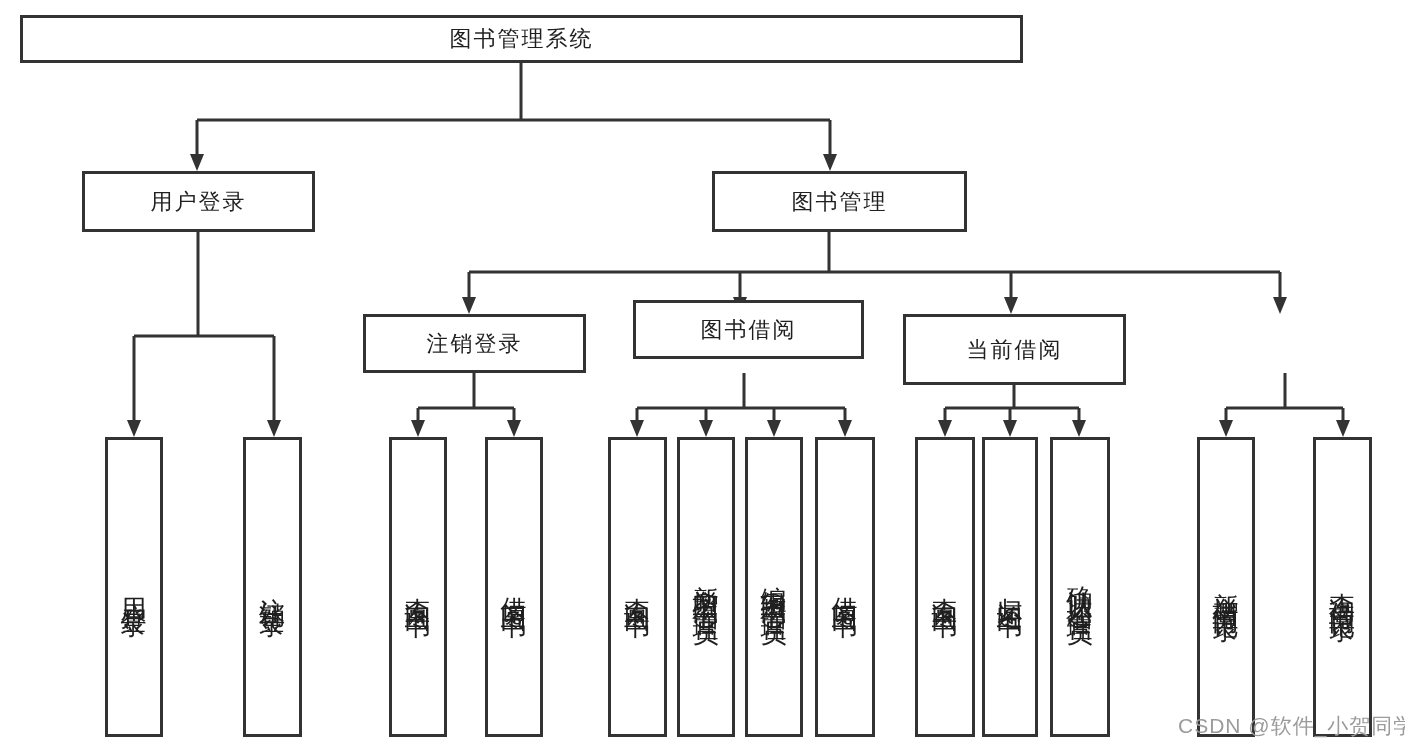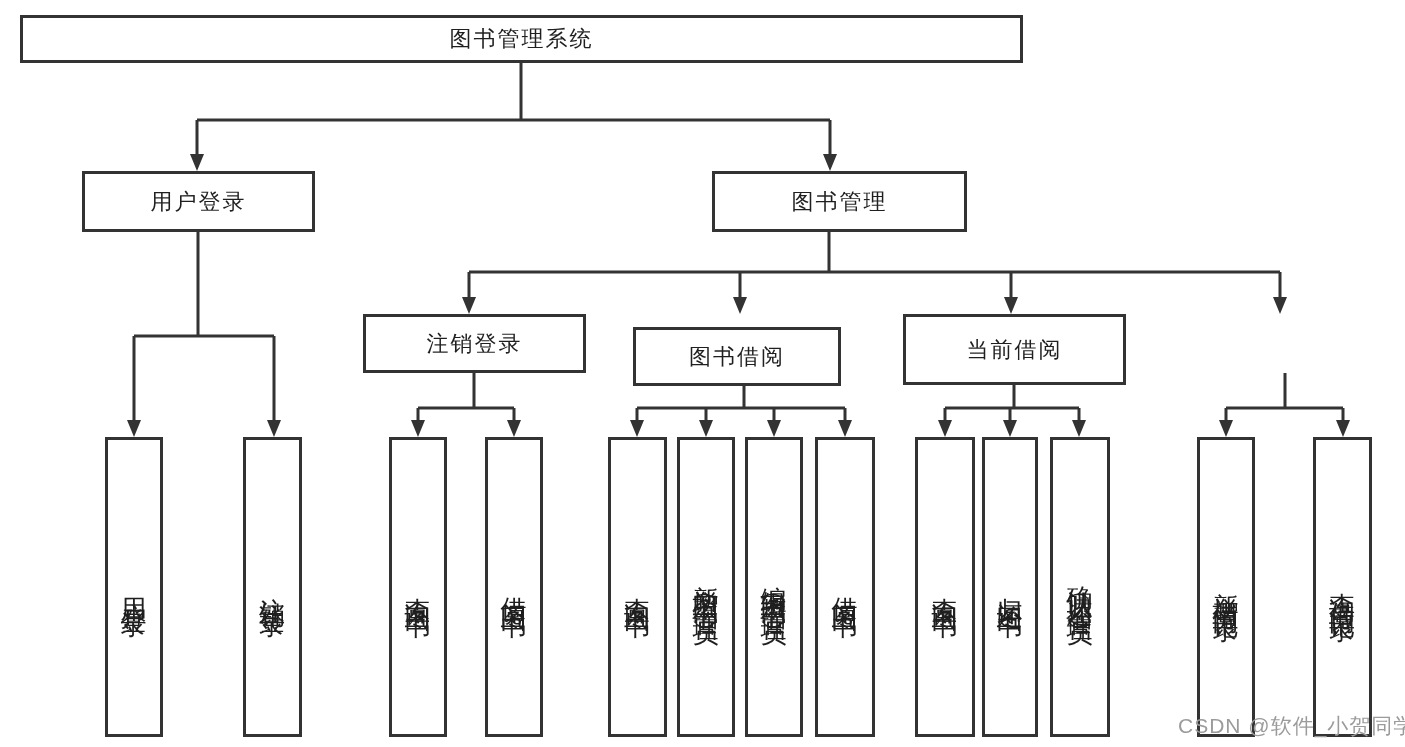--- a/index.html
+++ b/index.html
@@ -37,21 +37,21 @@
     line-height: 1;
     color: #1f1f1f;
   }
   
   #n-root   { left: 20px;  top: 15px;  width: 1003px; height: 48px; }
   
   #n-login  { left: 82px;  top: 171px; width: 233px;  height: 61px; }
   #n-mgmt   { left: 712px; top: 171px; width: 255px;  height: 61px; }
   
   #n-newbook { left: 363px;  top: 314px; width: 223px; height: 59px; }
-  #n-borrow  { left: 633px;  top: 327px; width: 208px; height: 59px; font-family: Liberation Serif, serif; }
+  #n-borrow  { left: 633px;  top: 300px; width: 231px; height: 59px; font-family: Liberation Serif, serif; }
   #n-current { left: 903px;  top: 314px; width: 223px; height: 71px; }
   #n-records { left: 1173px; top: 314px; width: 223px; height: 59px; }
   
   .leaf { top: 437px; height: 300px; }
   #l-userlogin { left: 105px;  width: 58px; }
   #l-logout    { left: 243px;  width: 59px; }
   #l-nb-query  { left: 389px;  width: 58px; }
   #l-nb-borrow { left: 485px;  width: 58px; }
   #l-b-query   { left: 608px;  width: 59px; }
   #l-b-add     { left: 677px;  width: 58px; }

